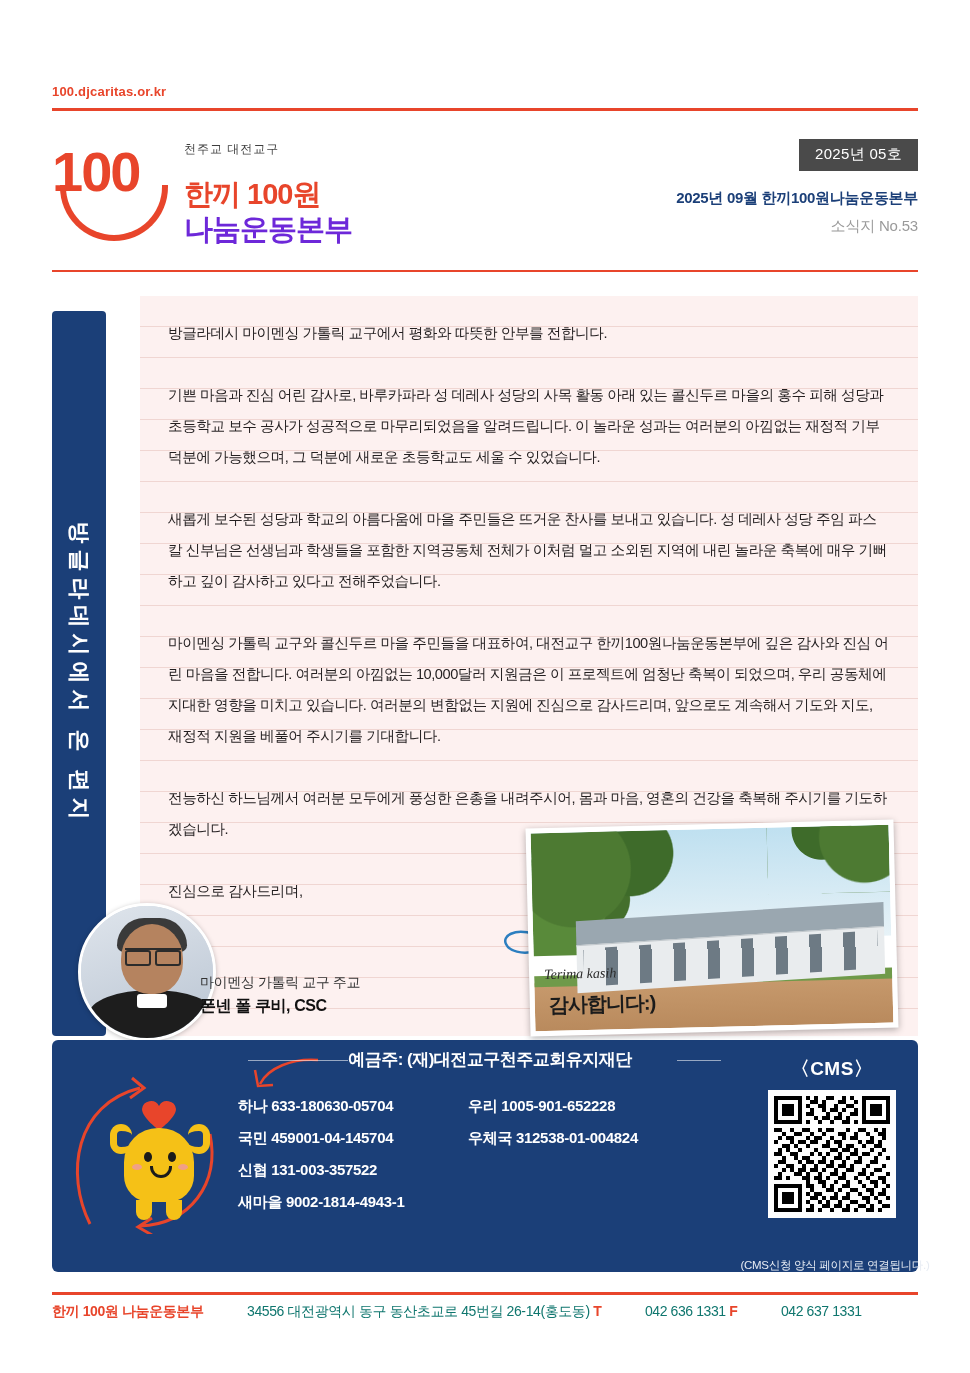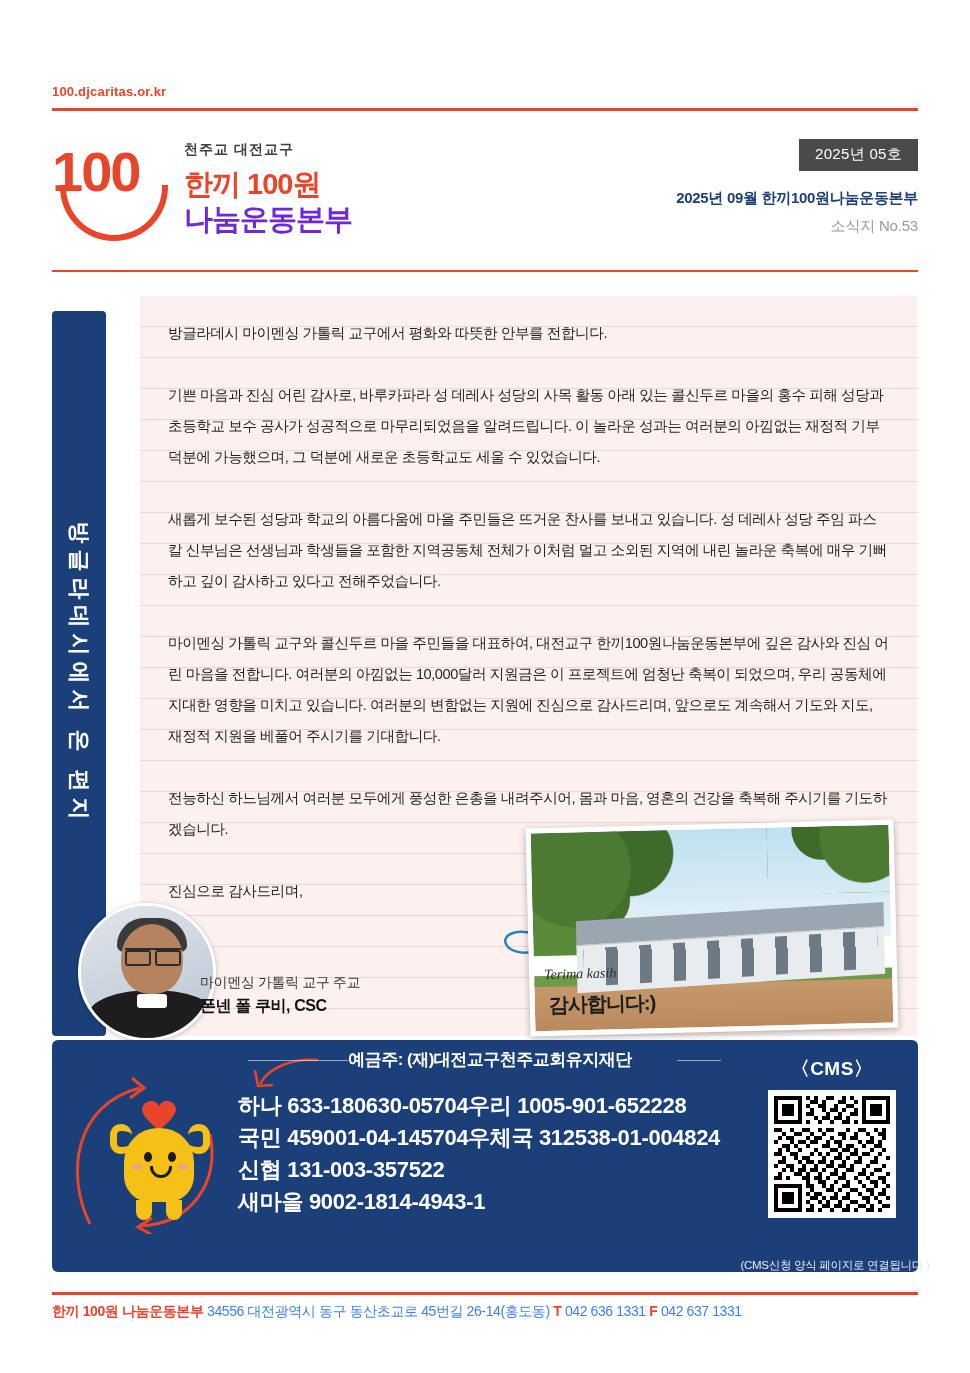--- a/index.html
+++ b/index.html
@@ -29,21 +29,21 @@
     position: absolute; left: 0; top: 6px;
     font-size: 56px; font-weight: bold; color: #e8452b;
     letter-spacing: -2px; font-family: "Liberation Sans", sans-serif;
   }
   .logo-smile {
     position: absolute; left: 8px; top: 52px; width: 108px; height: 56px;
     border: 6px solid #e8452b; border-top: none;
     border-radius: 0 0 60px 60px;
   }
   .brand { position: absolute; left: 132px; top: 30px; }
-  .brand-sup { font-size: 14px; color: #3f3f3f; letter-spacing: 1px; margin-bottom: 8px; font-weight: bold; }
+  .brand-sup { font-size: 12px; color: #3f3f3f; letter-spacing: 1px; margin-bottom: 19px; }
   .brand-l1 { font-size: 29px; font-weight: bold; color: #e8452b; letter-spacing: -1px; line-height: 1.22; }
   .brand-l2 { font-size: 29px; font-weight: bold; color: #6d28d9; letter-spacing: -1px; line-height: 1.22; }
 
   .issue-badge {
     position: absolute; right: 0; top: 28px;
     background: #4a4a4a; color: #ffffff;
     font-size: 15px; padding: 6px 16px 7px; letter-spacing: .3px;
   }
   .issue-line {
     position: absolute; right: 0; top: 78px;
@@ -193,21 +193,21 @@
   }
   .acct-title-rule-l, .acct-title-rule-r {
     position: absolute; top: 20px; height: 1px; background: rgba(255,255,255,.55);
   }
   .acct-title-rule-l { left: 196px; width: 100px; }
   .acct-title-rule-r { left: 625px; width: 44px; }
   .acct-title {
     position: absolute; left: 248px; top: 8px; width: 380px;
     text-align: center; font-size: 17px; font-weight: bold; letter-spacing: -.5px;
   }
-  .acct-col { position: absolute; font-size: 22px; font-weight: bold; letter-spacing: -.3px; line-height: 32px; }
+  .acct-col { position: absolute; font-size: 15px; font-weight: bold; letter-spacing: -.3px; line-height: 32px; }
   .acct-col.left { left: 186px; top: 50px; }
   .acct-col.right { left: 416px; top: 50px; }
 
   .arrow-left { position: absolute; left: 200px; top: 14px; }
   .heart-arrow { position: absolute; left: 18px; top: 34px; }
 
   .mascot { position: absolute; left: 56px; top: 66px; width: 104px; height: 130px; }
   .m-heart {
     position: absolute; left: 34px; top: -6px; width: 34px; height: 30px;
     background: #e8452b;
@@ -253,21 +253,21 @@
 
   
   .footer-rule {
     position: absolute; left: 52px; top: 1292px; width: 866px; height: 3px; background: #e8452b;
   }
   .footer {
     position: absolute; left: 52px; top: 1303px; width: 866px;
     font-size: 14px; letter-spacing: -.4px; white-space: nowrap;
   }
   .footer .fb { font-weight: bold; color: #e8452b; }
-  .footer .ft { color: #3b82f6; }
+  .footer .ft { color: #0f766e; margin-left: 40px; }
   .footer .lbl { font-weight: bold; color: #e8452b; }
 </style>
 </head>
 <body>
 
 <div class="page">
 
   <div class="site-url">100.djcaritas.or.kr</div>
   <div class="top-rule"></div>
 

